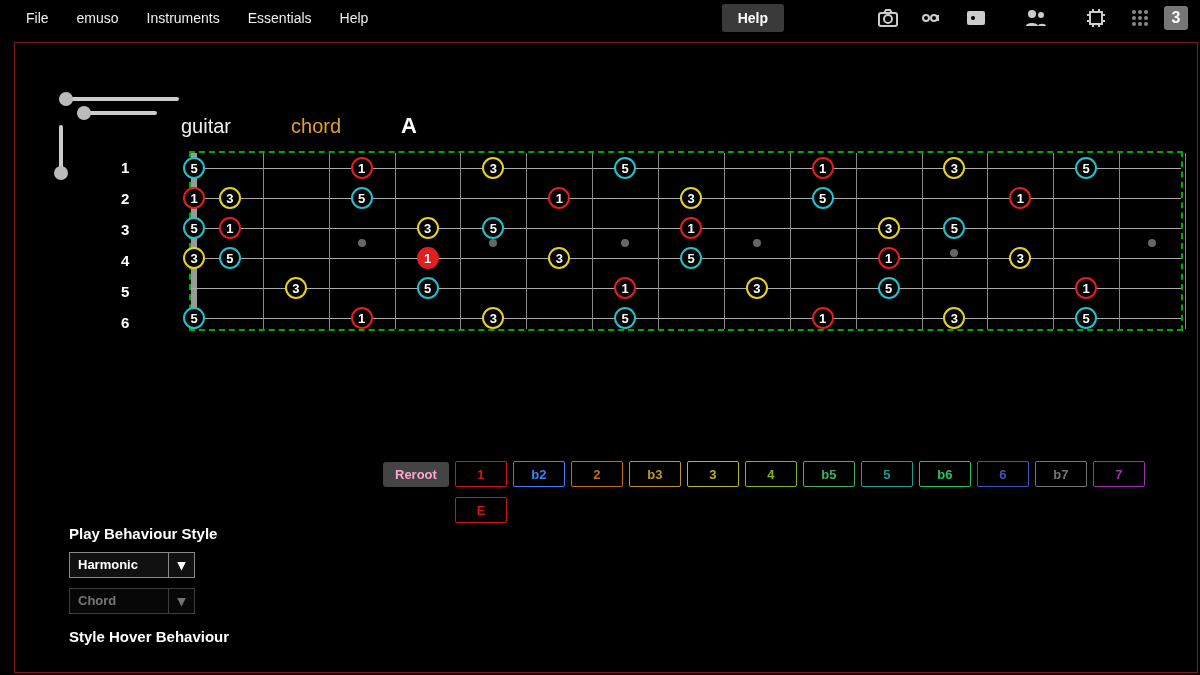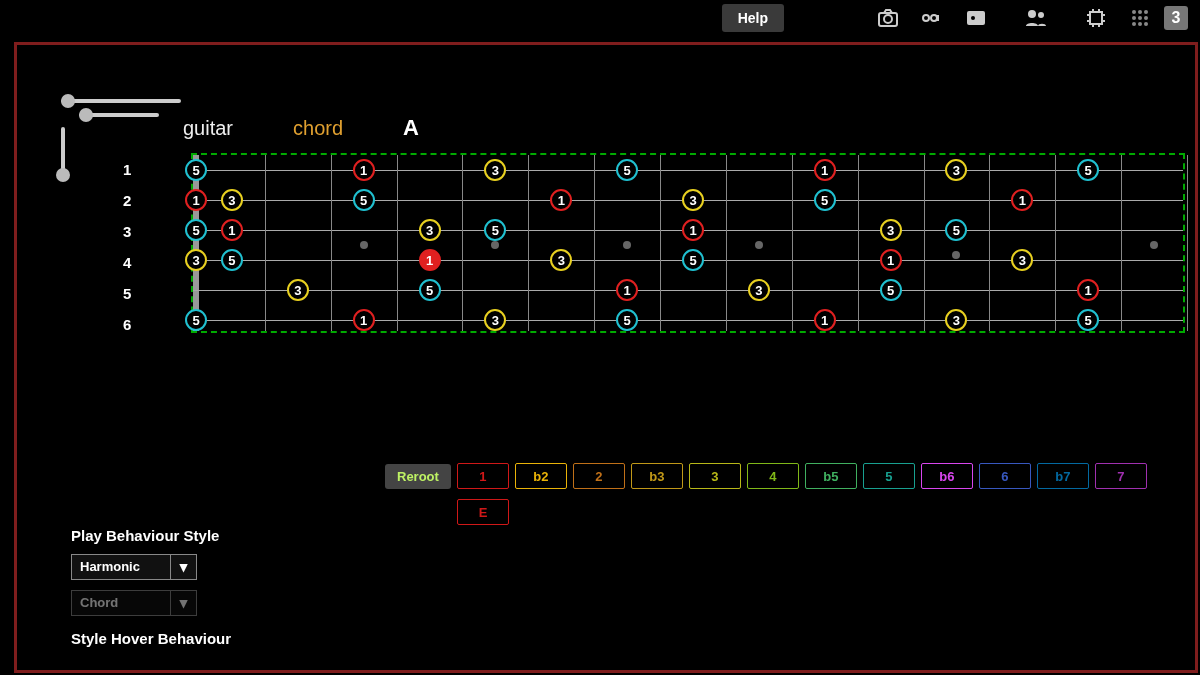--- a/index.html
+++ b/index.html
@@ -52,21 +52,21 @@
 .badge3 {
   background:#777;
   color:#fff;
   width:24px;height:24px;
   display:inline-flex;align-items:center;justify-content:center;
   font-size:16px;font-weight:bold;border-radius:3px;
 }
 .frame {
   position: absolute;
   left: 14px; top: 42px; right: 2px; bottom: 2px;
-  border: 3px solid #7f1d1d;
+  border: 1px solid #7f1d1d;
 }
 .sliders {
   position:absolute; left:44px; top:54px;
 }
 .slider-track {
   position:relative; height:4px; background:#ccc; border-radius:2px;
   margin-bottom:10px;
 }
 .slider-thumb {
   position:absolute; width:14px;height:14px; background:#bbb; border-radius:50%;
@@ -117,38 +117,38 @@
 .note span { color:#fff; }
 .c-red { color:#e02020; }
 .c-yellow { color:#e8d020; }
 .c-cyan { color:#20c0d0; }
 
 .reroot-row {
   position:absolute; left:368px; top:418px;
   display:flex; gap:6px; align-items:center;
 }
 .reroot-btn {
-  background:#444; color:#bef264; border:none;
+  background:#444; color:#f9a8d4; border:none;
   padding:5px 12px; font-size:13px; font-weight:bold;
   border-radius:3px; cursor:pointer;
 }
 .int-btn {
   width:52px; height:26px;
   border:1.5px solid; background:#000;
   color:#fff; font-size:13px; font-weight:bold;
   display:flex;align-items:center;justify-content:center;
   border-radius:2px; cursor:pointer;
 }
 .second-row {
   position:absolute; left:440px; top:454px;
 }
-.c-i1{color:#d01818} .c-i2{color:#eab308} .c-i3{color:#c07018}
+.c-i1{color:#d01818} .c-i2{color:#3b82f6} .c-i3{color:#c07018}
 .c-i4{color:#c09818} .c-i5{color:#b8b818} .c-i6{color:#80b818}
-.c-i7{color:#40b060} .c-i8{color:#18a090} .c-i9{color:#d946ef}
-.c-i10{color:#3858c0} .c-i11{color:#0369a1} .c-i12{color:#a030b0}
+.c-i7{color:#40b060} .c-i8{color:#18a090} .c-i9{color:#22c55e}
+.c-i10{color:#3858c0} .c-i11{color:#737373} .c-i12{color:#a030b0}
 
 .play-style {
   position:absolute; left:54px; top:482px;
   font-size:15px; font-weight:bold;
 }
 .dropdown {
   margin-top:10px;
   width:126px; height:26px;
   border:1px solid #888; background:#111;
   display:flex;
@@ -162,20 +162,27 @@
 }
 .dropdown.disabled { opacity:.45; }
 .scale-hover {
   margin-top:14px; font-size:15px; font-weight:bold;
 }
 </style>
 </head>
 <body>
 
 <div class="menubar">
+  <div id="menu-items" style="display: flex;">
+      <div class="menu-item">File</div>
+      <div class="menu-item">emuso</div>
+      <div class="menu-item">Instruments</div>
+      <div class="menu-item">Essentials</div>
+      <div class="menu-item">Help</div>
+    </div>
   <div class="menu-spacer"></div>
   <button class="undo-btn">Help</button>
   <span class="icon-btn">
       <svg viewBox="0 0 24 24" fill="none" stroke="#ccc" stroke-width="2">
         <rect x="3" y="7" width="18" height="13" rx="2"></rect>
         <circle cx="12" cy="13" r="4"></circle>
         <path d="M8 7l2-3h4l2 3"></path>
       </svg>
     </span>
   <span class="icon-btn">

